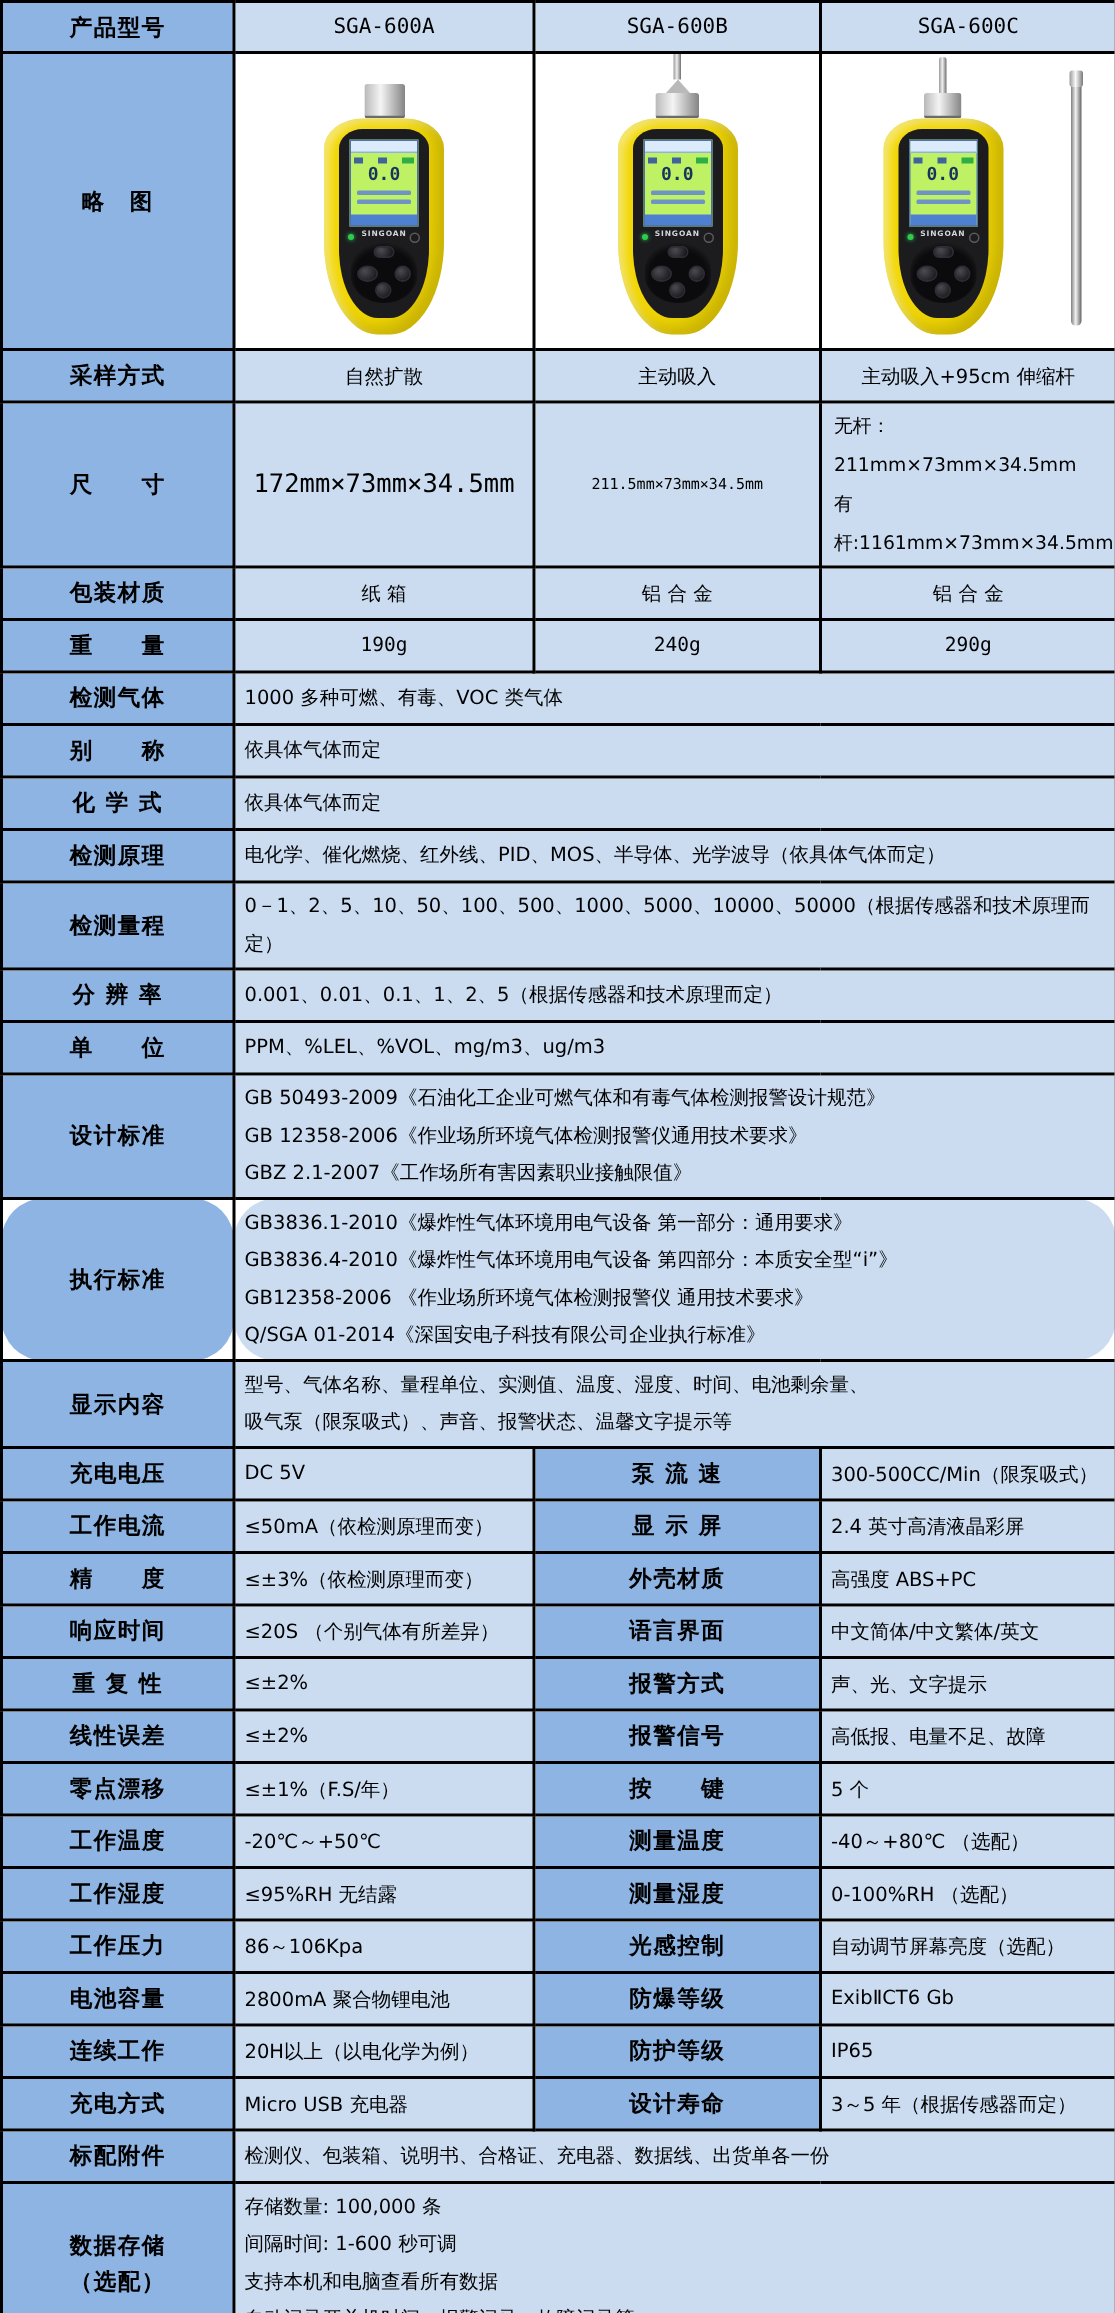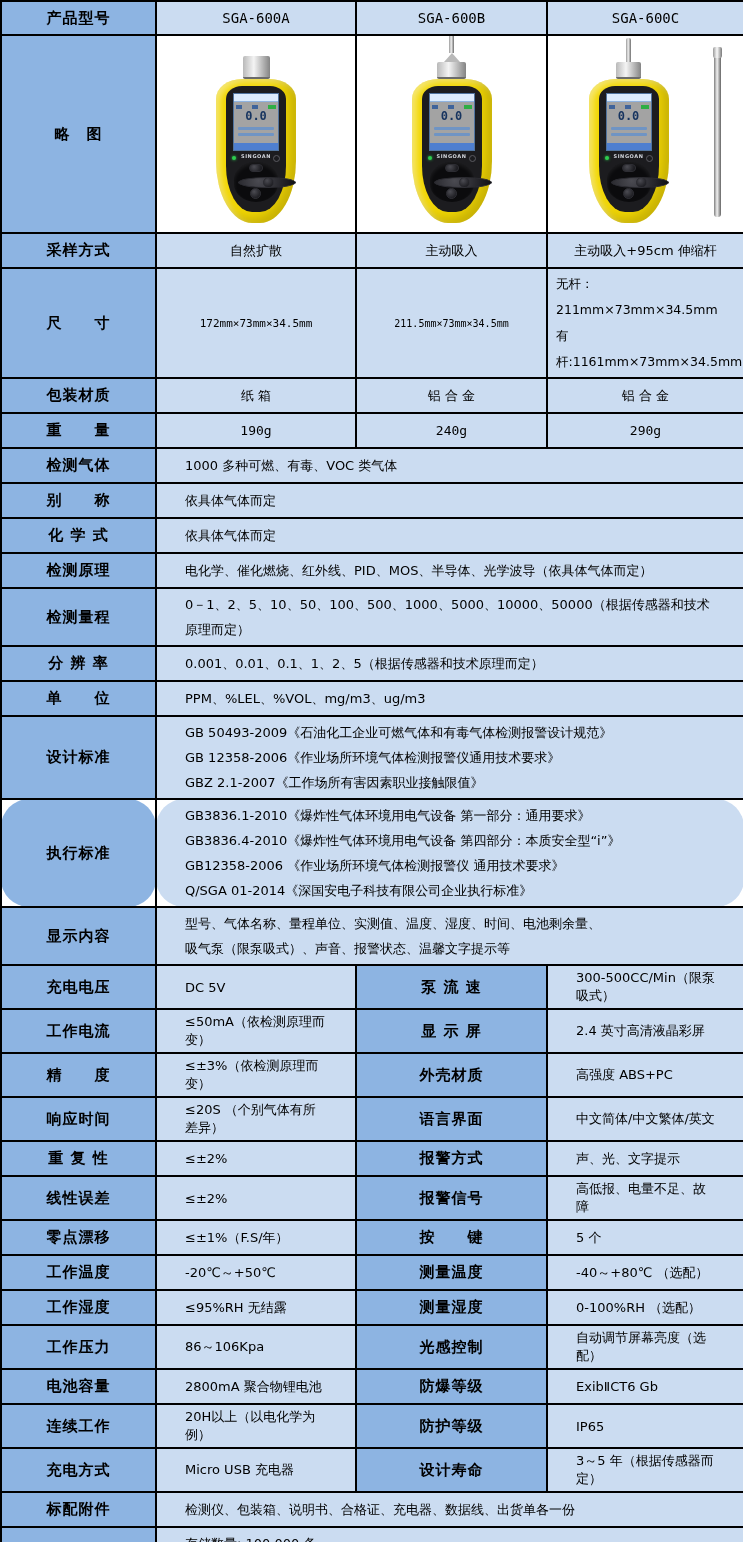--- a/index.html
+++ b/index.html
@@ -2,21 +2,21 @@
 <html><head>
 <meta charset="utf-8">
 <style>
   html,body{margin:0;padding:0;background:#ffffff;}
   body{width:743px;font-family:"DejaVu Sans","Liberation Sans",sans-serif;color:#000;}
   table.spec{border-collapse:collapse;table-layout:fixed;width:743px;}
   td{border:2px solid #000;overflow:hidden;vertical-align:middle;box-sizing:border-box;}
   .lbl{background:#8DB4E2;text-align:center;font-weight:bold;font-size:15px;letter-spacing:1px;}
   .val{background:#CBDCF1;font-size:13px;}
   .center{text-align:center;}
-  .left{text-align:left;padding:3px 28px;}
+  .left{text-align:left;padding:3px 6px;}
   .mono{font-family:"DejaVu Sans Mono","Liberation Mono",monospace;}
   .ml{white-space:pre-line;line-height:25px;}
   .sz3{white-space:pre-line;line-height:26px;text-align:left;padding:2px 8px;font-size:12.5px;}
   tr.h-hdr td{height:34px;}
   tr.h-img td{height:198px;}
   tr.h-std td{height:35px;}
   tr.h-size td{height:53px;}
   tr.h-design td{height:75px;}
   tr.h-exec td{height:98px;border-radius:28px;}
   tr.h-disp td{height:52px;}
@@ -28,21 +28,21 @@
   .tube{display:none;width:5px;height:30px;background:linear-gradient(90deg,#9a9a9a,#efefef 45%,#6e6e6e);border-radius:2px 2px 0 0;}
   .cone{display:none;width:0;height:0;border-left:8px solid transparent;border-right:8px solid transparent;border-bottom:9px solid #b9b9b9;}
   .cap{width:27px;height:21px;background:linear-gradient(90deg,#b9b9b9,#f4f4f4 40%,#848484);border-radius:2px;border-bottom:2px solid #6b6b6b;}
   .variant-b .tube,.variant-c .tube{display:block;}
   .variant-b .cone{display:block;}
   .variant-b .cap{width:29px;height:15px;}
   .variant-c .tube{height:24px;}
   .variant-c .cap{width:25px;height:15px;}
   .body{width:80px;height:144px;background:#F2D704;border-radius:26px 26px 36px 36px / 20px 20px 62px 62px;display:flex;justify-content:center;padding-top:7px;box-sizing:border-box;box-shadow:inset -7px -5px 12px rgba(0,0,0,.18), inset 4px 3px 6px rgba(255,255,255,.45);}
   .panel{width:60px;height:126px;background:#1c1c1f;border-radius:16px 16px 26px 26px / 13px 13px 46px 46px;display:flex;flex-direction:column;align-items:center;padding-top:7px;box-sizing:border-box;position:relative;}
-  .screen{width:46px;height:58px;background:#a3a3a3;border:1px solid #51749f;display:flex;flex-direction:column;align-items:center;box-sizing:border-box;}
+  .screen{width:46px;height:58px;background:#bef264;border:1px solid #51749f;display:flex;flex-direction:column;align-items:center;box-sizing:border-box;}
   .scr-title{width:100%;height:7px;background:#dcebfc;border-bottom:1px solid #8fb3e0;}
   .scr-icons{width:40px;height:5px;margin-top:2px;display:flex;justify-content:space-between;align-items:center;}
   .scr-ic{width:6px;height:4px;background:#3f639a;}
   .scr-batt{width:8px;height:4px;background:#2fae45;}
   .scr-val{font-size:12px;font-weight:bold;color:#17345f;font-family:"DejaVu Sans Mono","Liberation Mono",monospace;line-height:15px;}
   .scr-row{width:36px;height:3px;background:#6f94c4;margin-top:3px;border-radius:1px;}
   .scr-foot{width:100%;height:7px;background:#4f7fd0;margin-top:auto;}
   .led{position:absolute;left:6px;top:70px;width:4px;height:4px;border-radius:50%;background:#2ECC4E;box-shadow:0 0 3px #2ECC4E;}
   .pwr{position:absolute;right:6px;top:69px;width:5px;height:5px;border:1px solid #5a5a60;border-radius:50%;}
   .brand{margin-top:2px;font-size:5px;color:#d2d6dd;letter-spacing:.6px;font-weight:bold;}
@@ -187,21 +187,21 @@
   </tr>
 
   <tr class="h-std">
     <td class="lbl">采样方式</td>
     <td class="val center">自然扩散</td>
     <td class="val center">主动吸入</td>
     <td class="val center">主动吸入+95cm 伸缩杆</td>
   </tr>
   <tr class="h-size">
     <td class="lbl">尺　　寸</td>
-    <td class="val center mono" style="font-size:11px">172mm×73mm×34.5mm</td>
+    <td class="val center mono" style="font-size:17px">172mm×73mm×34.5mm</td>
     <td class="val center mono" style="font-size:10px">211.5mm×73mm×34.5mm</td>
     <td class="val sz3">无杆：211mm×73mm×34.5mm
 有杆:1161mm×73mm×34.5mm</td>
   </tr>
   <tr class="h-std">
     <td class="lbl">包装材质</td>
     <td class="val center">纸 箱</td>
     <td class="val center">铝 合 金</td>
     <td class="val center">铝 合 金</td>
   </tr>

